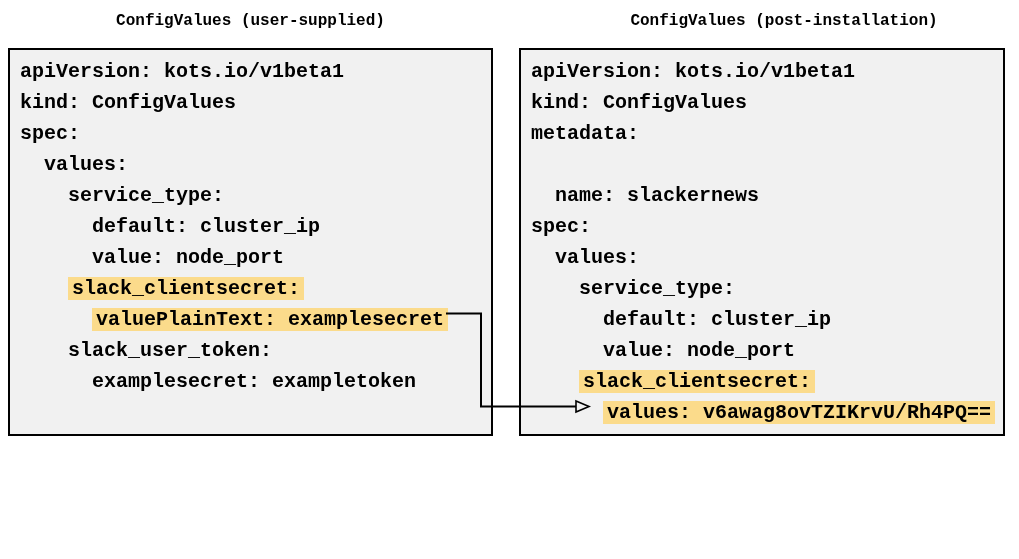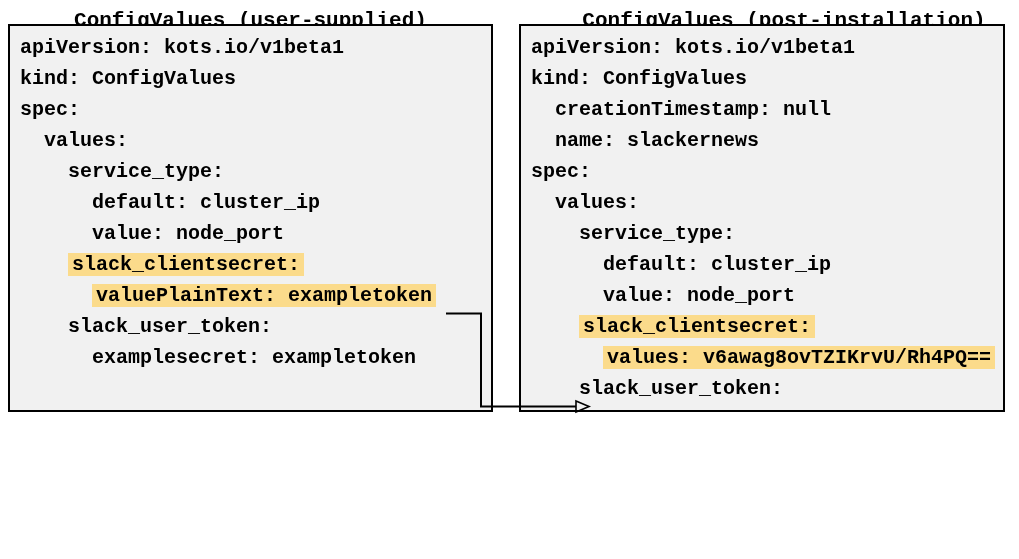--- a/index.html
+++ b/index.html
@@ -12,29 +12,29 @@
     font-family: "Liberation Mono", "DejaVu Sans Mono", monospace;
   }
   .panel-title {
     position: absolute;
     top: 7px;
     height: 28px;
     line-height: 28px;
     text-align: center;
     font-family: "Liberation Mono", "DejaVu Sans Mono", monospace;
     font-weight: bold;
-    font-size: 21px;
+    font-size: 16px;
     color: var(--text, #000000);
     white-space: pre;
   }
   .panel-title.left  { left: 8px;   width: 485px; }
   .panel-title.right { left: 541px; width: 486px; }
   .panel-box {
     position: absolute;
-    top: 24px;
+    top: 48px;
     height: 388px;
     box-sizing: border-box;
     background: var(--panel-bg, #f1f1f1);
     border: 2px solid var(--border, #000000);
     padding: 6px 0 0 10px;
     overflow: hidden;
   }
   .panel-box.left  { left: 8px;   width: 485px; }
   .panel-box.right { left: 519px; width: 486px; }
   .code-line {
@@ -69,29 +69,30 @@
 
   <div class="panel-box left" id="left-box">
       <div class="code-line"><span></span><span>apiVersion: kots.io/v1beta1</span></div>
       <div class="code-line"><span></span><span>kind: ConfigValues</span></div>
       <div class="code-line"><span></span><span>spec:</span></div>
       <div class="code-line"><span>  </span><span>values:</span></div>
       <div class="code-line"><span>    </span><span>service_type:</span></div>
       <div class="code-line"><span>      </span><span>default: cluster_ip</span></div>
       <div class="code-line"><span>      </span><span>value: node_port</span></div>
       <div class="code-line"><span>    </span><span class="hl">slack_clientsecret:</span></div>
-      <div class="code-line"><span>      </span><span class="hl">valuePlainText: exampletoken</span></div>
+      <div class="code-line"><span>      </span><span class="hl">valuePlainText: examplesecret</span></div>
       <div class="code-line"><span>    </span><span>slack_user_token:</span></div>
       <div class="code-line"><span>      </span><span>examplesecret: exampletoken</span></div>
     </div>
 
   <div class="panel-box right" id="right-box">
       <div class="code-line"><span></span><span>apiVersion: kots.io/v1beta1</span></div>
       <div class="code-line"><span></span><span>kind: ConfigValues</span></div>
-      <div class="code-line"><span>  </span><span>creationTimestamp: null</span></div>
+      <div class="code-line"><span></span><span>metadata:</span></div>
+      <div class="code-line"><span>  </span></div>
       <div class="code-line"><span>  </span><span>name: slackernews</span></div>
       <div class="code-line"><span></span><span>spec:</span></div>
       <div class="code-line"><span>  </span><span>values:</span></div>
       <div class="code-line"><span>    </span><span>service_type:</span></div>
       <div class="code-line"><span>      </span><span>default: cluster_ip</span></div>
       <div class="code-line"><span>      </span><span>value: node_port</span></div>
       <div class="code-line"><span>    </span><span class="hl">slack_clientsecret:</span></div>
       <div class="code-line"><span>      </span><span class="hl">values: v6awag8ovTZIKrvU/Rh4PQ==</span></div>
       <div class="code-line"><span>    </span><span>slack_user_token:</span></div>
     </div>

